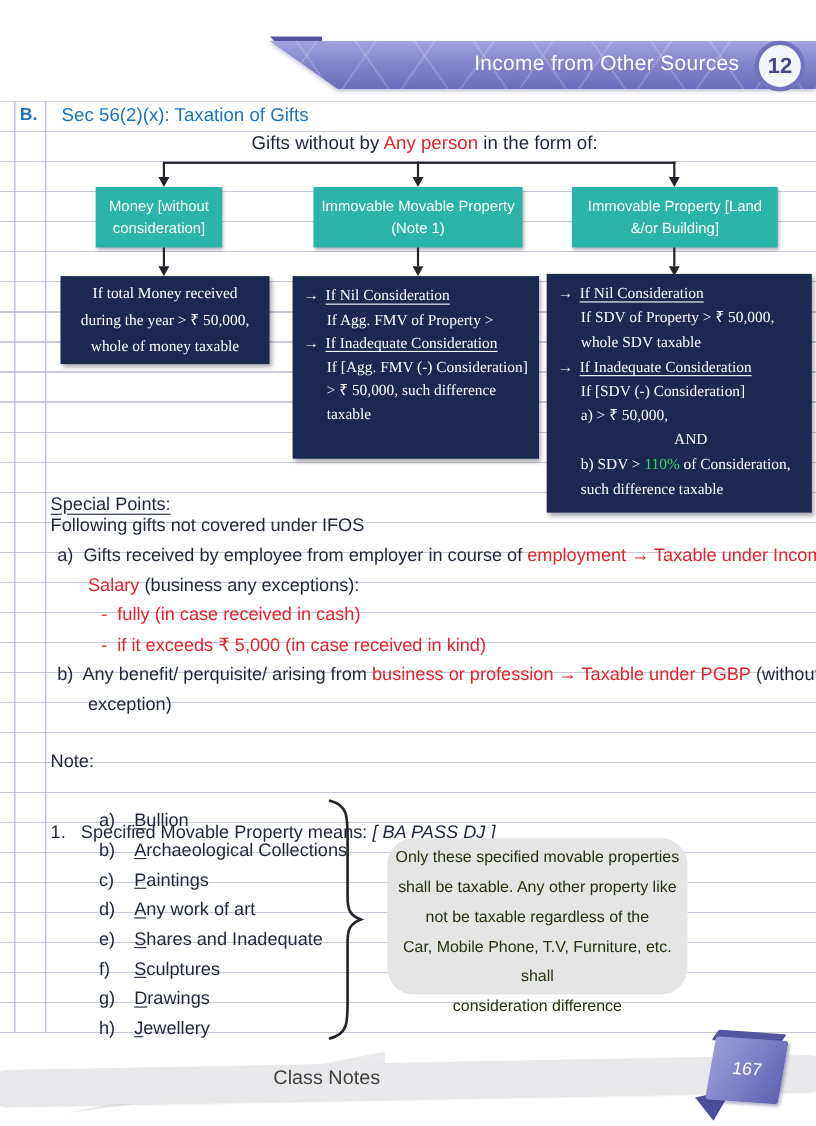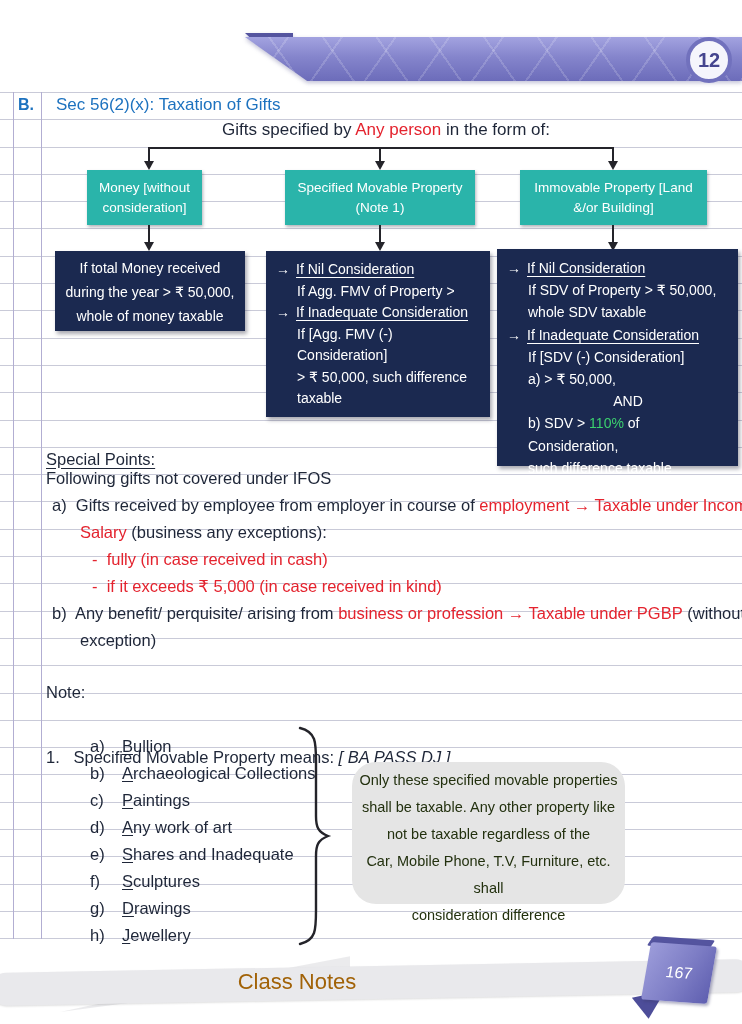--- a/index.html
+++ b/index.html
@@ -45,21 +45,21 @@
   
   .tbox{position:absolute;background:#2ab4aa;color:#fff;font-size:13.5px;line-height:20px;
     display:flex;flex-direction:column;align-items:center;justify-content:center;text-align:center;
     box-shadow:1px 2px 3px rgba(40,40,60,.35);}
   .t1{left:87px;top:170px;width:115px;height:55px;}
   .t2{left:285px;top:170px;width:190px;height:55px;}
   .t3{left:520px;top:170px;width:187px;height:55px;}
 
   
   .dbox{position:absolute;background:#1b2950;color:#fff;font-size:14px;
-    box-shadow:2px 3px 4px rgba(40,40,60,.4);box-sizing:border-box;}
+    box-shadow:2px 3px 4px rgba(40,40,60,.4);box-sizing:border-box;font-family:Liberation Serif, serif;}
   .d1{left:55px;top:251px;width:190px;height:80px;padding-top:5px;line-height:24px;}
   .d2{left:266px;top:251px;width:224px;height:166px;padding:8px 10px;line-height:21.5px;}
   .d3{left:497px;top:249px;width:241px;height:217px;padding:8px 10px;line-height:22.2px;}
   .dbox .ln{padding-left:21px;}
   .dbox .ln.bullet{padding-left:0;}
   .dbox .ln.mid{text-align:center;}
   .d1 .ln{padding-left:0;text-align:center;}
   .u{text-decoration:underline;text-underline-offset:3px;margin-top:15px;}
   .i{font-style:italic;}
   .red{color:#e4232e;}
@@ -75,21 +75,21 @@
   
   .brace{position:absolute;left:294px;top:726px;}
   .callout{position:absolute;left:352px;top:762px;width:273px;height:142px;background:#e5e5e5;
     border-radius:24px;color:#23310f;font-size:14.5px;line-height:27px;text-align:center;padding-top:5px;box-sizing:border-box;}
 
   
   .corner-shade{position:absolute;left:60px;top:950px;width:290px;height:62px;background:#e3e3e6;
     clip-path:polygon(10% 90%,100% 10%,100% 38%,0 100%);opacity:.7;}
   .footer-band{position:absolute;left:-10px;top:966px;width:762px;height:33px;background:#e9e9ec;
     border-radius:18px;transform:rotate(-1.05deg);box-shadow:0 1px 2px rgba(0,0,0,.12);}
-  .footer-label{position:absolute;left:0;top:969px;width:594px;text-align:center;font-size:22px;color:#a16207;}
+  .footer-label{position:absolute;left:0;top:969px;width:594px;text-align:center;font-size:18px;color:#404040;}
   .ribbon{position:absolute;left:628px;top:936px;width:104px;height:84px;z-index:4;}
   .ribbon-main{position:absolute;left:18px;top:8px;width:66px;height:58px;border-radius:3px;
     background:linear-gradient(115deg,#9c9cda 0%,#7d7dc5 55%,#5f5fb0 100%);
     transform:rotate(4deg) skewX(-6deg);
     display:flex;align-items:center;justify-content:center;color:#fff;font-size:16px;
     box-shadow:2px 2px 3px rgba(60,60,110,.4);}
   .ribbon-top{position:absolute;left:22px;top:2px;width:62px;height:10px;background:#54549f;
     transform:rotate(4deg) skewX(-30deg);border-radius:2px;}
   .ribbon-tail{position:absolute;left:6px;top:58px;width:0;height:0;transform:rotate(-12deg);
     border-left:12px solid transparent;border-right:22px solid transparent;border-top:24px solid #4d4d99;}
@@ -97,44 +97,45 @@
 </head>
 <body>
 
 <div class="ruled"></div>
 <div class="vline v1"></div>
 <div class="vline v2"></div>
 
 <div class="banner-wrap">
   <div class="banner-fold"></div>
   <div class="banner"></div>
+  <div class="banner-title">Income from Other Sources</div>
 </div>
 <div class="chapter-badge">
   <span>12</span>
 </div>
 
 <div class="section-label">B.</div>
 <div class="section-title">Sec 56(2)(x): Taxation of Gifts</div>
 
-<div class="flow-intro"><span>Gifts specified by </span><span class="red">Any person</span><span> in the form of:</span></div>
+<div class="flow-intro"><span>Gifts without by </span><span class="red">Any person</span><span> in the form of:</span></div>
 
 <div class="hline" style="left:149px;top:147px;width:465px;height:2px;"></div>
 <div class="stub" style="left:148px;top:147px;height:14px;"></div>
 <div class="stub" style="left:379px;top:147px;height:14px;"></div>
 <div class="stub" style="left:612px;top:147px;height:14px;"></div>
 <div class="arrowhead" style="left:144px;top:161px;"></div>
 <div class="arrowhead" style="left:375px;top:161px;"></div>
 <div class="arrowhead" style="left:608px;top:161px;"></div>
 
 <div class="tbox t1">
   <div>Money [without</div>
   <div>consideration]</div>
 </div>
 <div class="tbox t2">
-  <div>Specified Movable Property</div>
+  <div>Immovable Movable Property</div>
   <div>(Note 1)</div>
 </div>
 <div class="tbox t3">
   <div>Immovable Property [Land</div>
   <div>&amp;/or Building]</div>
 </div>
 
 <div class="stub" style="left:148px;top:225px;height:17px;"></div>
 <div class="stub" style="left:379px;top:225px;height:17px;"></div>
 <div class="stub" style="left:612px;top:225px;height:17px;"></div>

